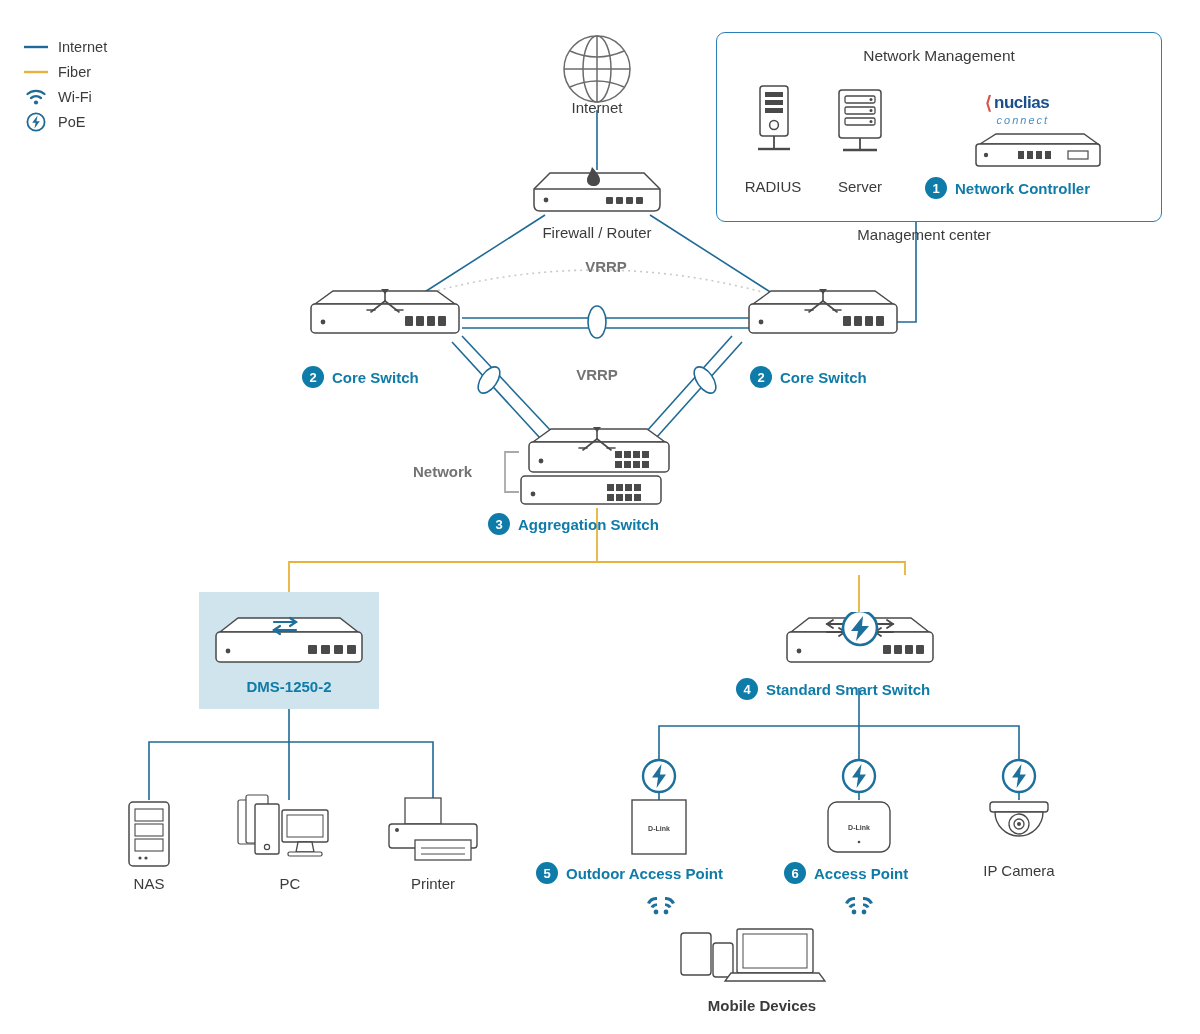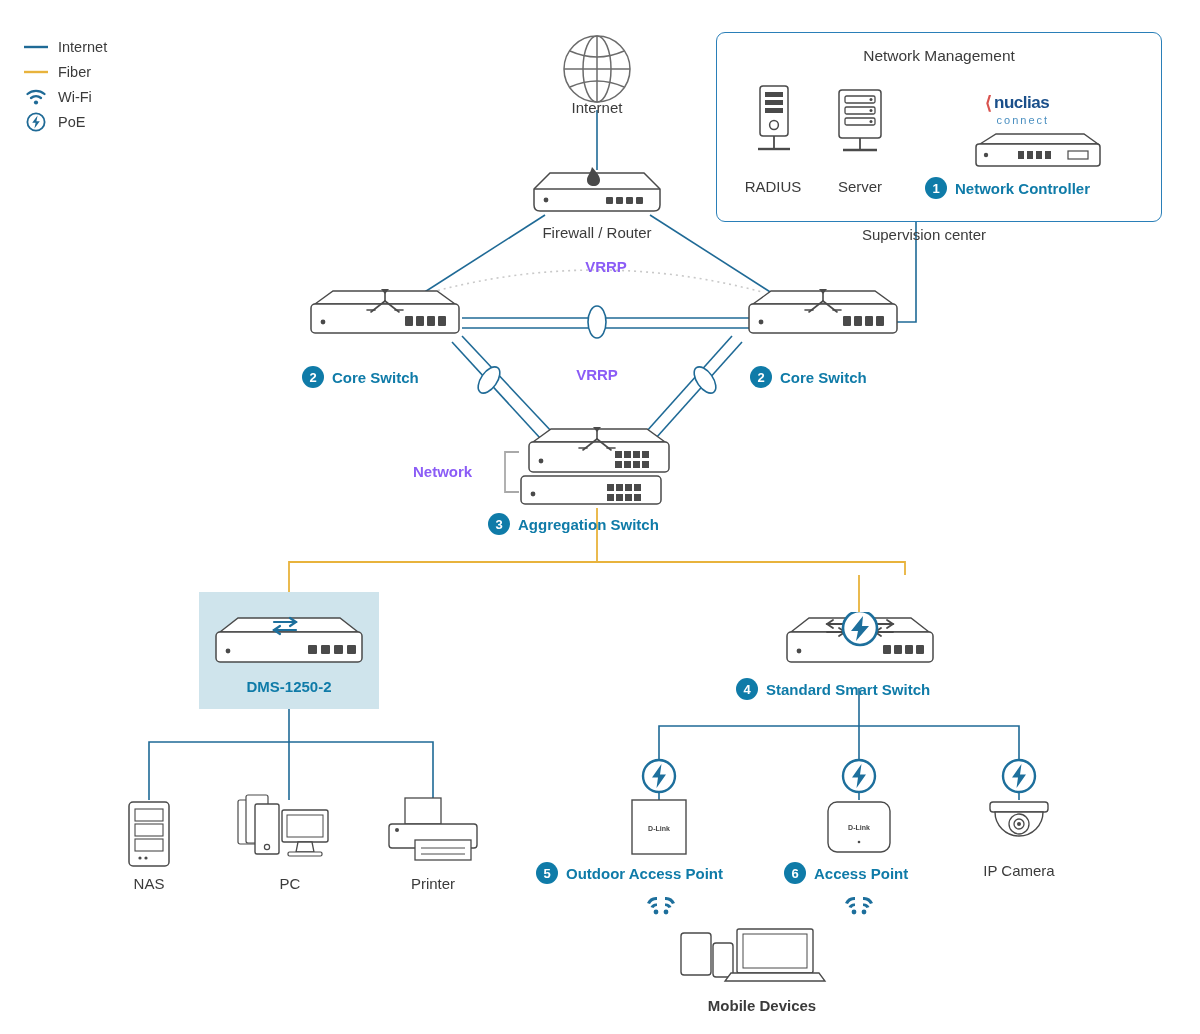--- a/index.html
+++ b/index.html
@@ -3,21 +3,21 @@
 <meta charset="utf-8">
 <style>
   html,body{margin:0;padding:0;background:#ffffff;}
   body{font-family:"Liberation Sans",sans-serif;color:#3b3b3b;}
   #stage{position:relative;width:1200px;height:1034px;overflow:hidden;background:#fff;}
   .abs{position:absolute;}
   svg.layer{position:absolute;left:0;top:0;width:1200px;height:1034px;pointer-events:none;}
   .lbl{position:absolute;font-size:15px;color:#3b3b3b;white-space:nowrap;}
   .lbl.b{font-weight:bold;}
   .teal{color:#0f7ba8;}
-  .grey{color:#8b5cf6;font-weight:bold;}
+  .grey{color:#737373;font-weight:bold;}
   .badge{display:inline-flex;align-items:center;justify-content:center;width:22px;height:22px;border-radius:50%;background:#0f7ba8;color:#fff;font-size:13px;font-weight:bold;}
   .legend{position:absolute;left:22px;top:34px;font-size:14px;}
   .legend .row{display:flex;align-items:center;height:25px;}
   .legend .row .swatch{width:28px;display:flex;align-items:center;justify-content:center;margin-right:8px;}
   .legend .row .txt{color:#3b3b3b;font-size:14.5px;}
   .nm-box{position:absolute;left:716px;top:32px;width:444px;height:188px;border:1.6px solid #2a7fb8;border-radius:9px;background:#fff;}
   .nm-title{position:absolute;width:100%;top:14px;text-align:center;font-size:15.5px;color:#3b3b3b;}
   .dms-box{position:absolute;left:199px;top:592px;width:180px;height:117px;background:#cfe4ec;}
   .ctr{position:absolute;transform:translateX(-50%);text-align:center;}
   .nuclias{font-family:"Liberation Sans",sans-serif;font-weight:bold;color:#1a4f8a;font-size:17px;letter-spacing:-0.5px;}
@@ -165,42 +165,42 @@
     </svg>
   </div>
   <div class="lbl ctr" style="left:860px;top:178px;">Server</div>
 
   <div class="abs" style="left:985px;top:92px;">
     <div style="display:flex;align-items:center;">
       <span style="color:#d9534f;font-size:18px;font-weight:bold;margin-right:2px;">⟨</span>
       <span class="nuclias">nuclias</span>
     </div>
     <div style="text-align:right;width:100%;margin-top:-4px;">
-      <span style="font-size:11px;color:#4a8fc0;letter-spacing:2px;">connect</span>
+      <span style="font-size:11px;color:#4a8fc0;letter-spacing:2px;font-style:italic;">connect</span>
     </div>
   </div>
   <div class="abs" style="left:972px;top:132px;">
     <svg width="132" height="42" viewBox="0 0 132 42">
       <path d="M8,12 L24,2 L112,2 L126,12 Z" fill="#fff" stroke="#4a4a4a" stroke-width="1.4"></path>
       <rect x="4" y="12" width="124" height="22" rx="3" fill="#fff" stroke="#4a4a4a" stroke-width="1.5"></rect>
       <circle cx="14" cy="23" r="2.2" fill="#4a4a4a"></circle>
       <g fill="#4a4a4a">
         <rect x="46" y="19" width="6" height="8"></rect>
         <rect x="55" y="19" width="6" height="8"></rect>
         <rect x="64" y="19" width="6" height="8"></rect>
         <rect x="73" y="19" width="6" height="8"></rect>
       </g>
       <rect x="96" y="19" width="20" height="8" fill="none" stroke="#4a4a4a" stroke-width="1.2"></rect>
     </svg>
   </div>
   <div class="abs" style="left:925px;top:177px;display:flex;align-items:center;gap:8px;">
     <span class="badge">1</span>
     <span class="lbl b teal" style="position:static;">Network Controller</span>
   </div>
-  <div class="lbl ctr" style="left:924px;top:226px;">Supervision center</div>
+  <div class="lbl ctr" style="left:924px;top:226px;">Management center</div>
 
   <div class="abs" style="left:307px;top:288px;">
     <svg width="156" height="54" viewBox="0 0 156 54">
       <path d="M8,16 L26,3 L130,3 L148,16 Z" fill="#fff" stroke="#4a4a4a" stroke-width="1.4"></path>
       <rect x="4" y="16" width="148" height="29" rx="4" fill="#fff" stroke="#4a4a4a" stroke-width="1.5"></rect>
       <circle cx="16" cy="34" r="2.4" fill="#4a4a4a"></circle>
       <g fill="#4a4a4a">
         <rect x="98" y="28" width="8" height="10" rx="1"></rect>
         <rect x="109" y="28" width="8" height="10" rx="1"></rect>
         <rect x="120" y="28" width="8" height="10" rx="1"></rect>

